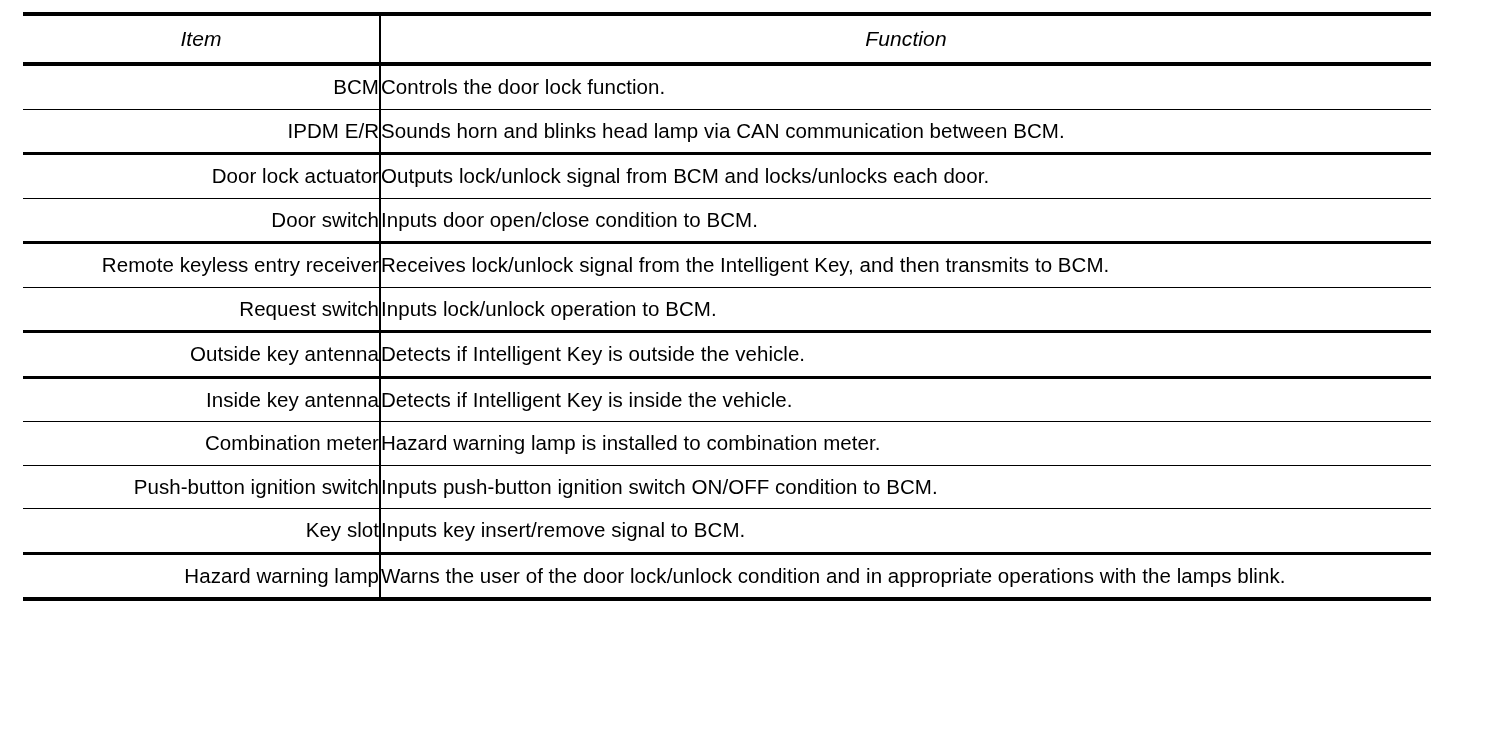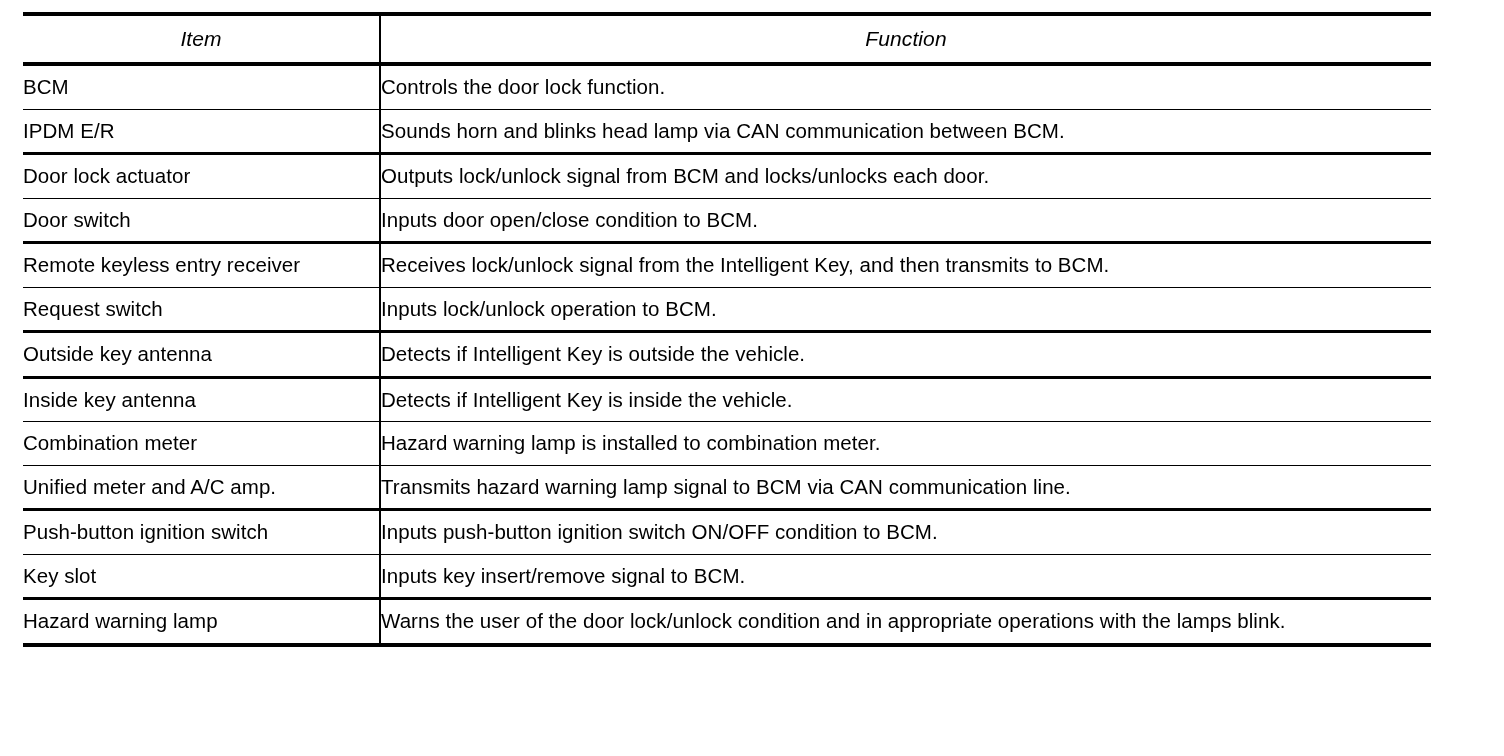--- a/index.html
+++ b/index.html
@@ -65,21 +65,21 @@
     height: 42.5px;
     padding: 0;
     vertical-align: middle;
     font-size: 20.5px;
     letter-spacing: 0.05px;
     white-space: nowrap;
   }
 
   td.cell-item {
     padding-left: 19px;
-    text-align: left;
+    text-align: right;
   }
 
   td.cell-function {
     padding-left: 20px;
     text-align: left;
     margin-left: 28px;
   }
 
   
   #spec-table tbody tr.rule-thin > td {
@@ -139,24 +139,20 @@
           <td class="cell-function">Detects if Intelligent Key is outside the vehicle.</td>
         </tr>
         <tr class="rule-thin">
           <td class="cell-item">Inside key antenna</td>
           <td class="cell-function">Detects if Intelligent Key is inside the vehicle.</td>
         </tr>
         <tr class="rule-thin">
           <td class="cell-item">Combination meter</td>
           <td class="cell-function">Hazard warning lamp is installed to combination meter.</td>
         </tr>
-        <tr class="rule-thick">
-          <td class="cell-item">Unified meter and A/C amp.</td>
-          <td class="cell-function">Transmits hazard warning lamp signal to BCM via CAN communication line.</td>
-        </tr>
         <tr class="rule-thin">
           <td class="cell-item">Push-button ignition switch</td>
           <td class="cell-function">Inputs push-button ignition switch ON/OFF condition to BCM.</td>
         </tr>
         <tr class="rule-thick">
           <td class="cell-item">Key slot</td>
           <td class="cell-function">Inputs key insert/remove signal to BCM.</td>
         </tr>
         <tr class="rule-thick last-row">
           <td class="cell-item">Hazard warning lamp</td>

